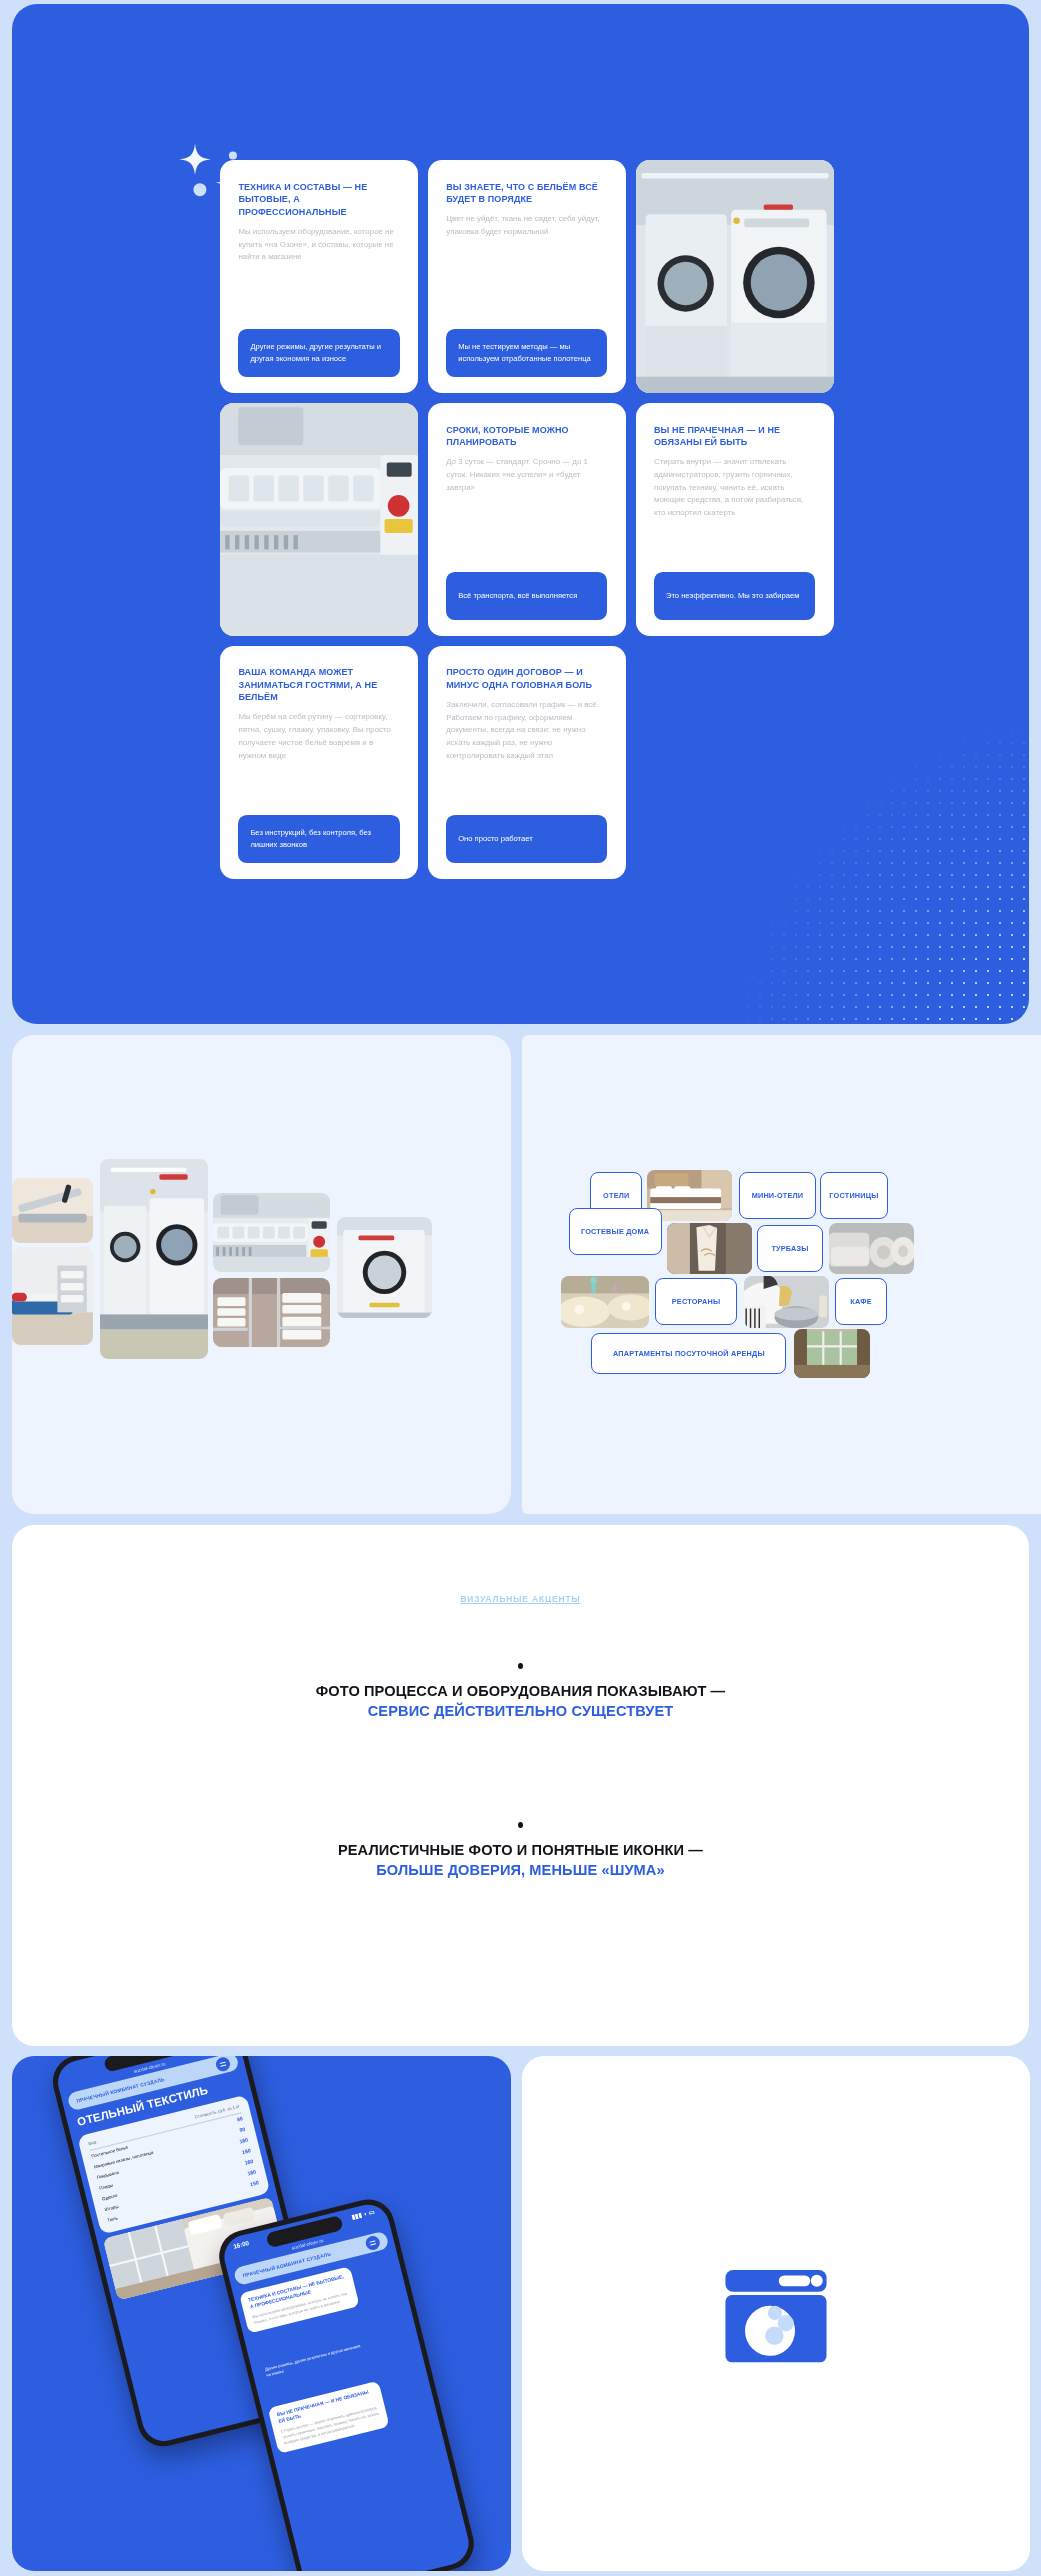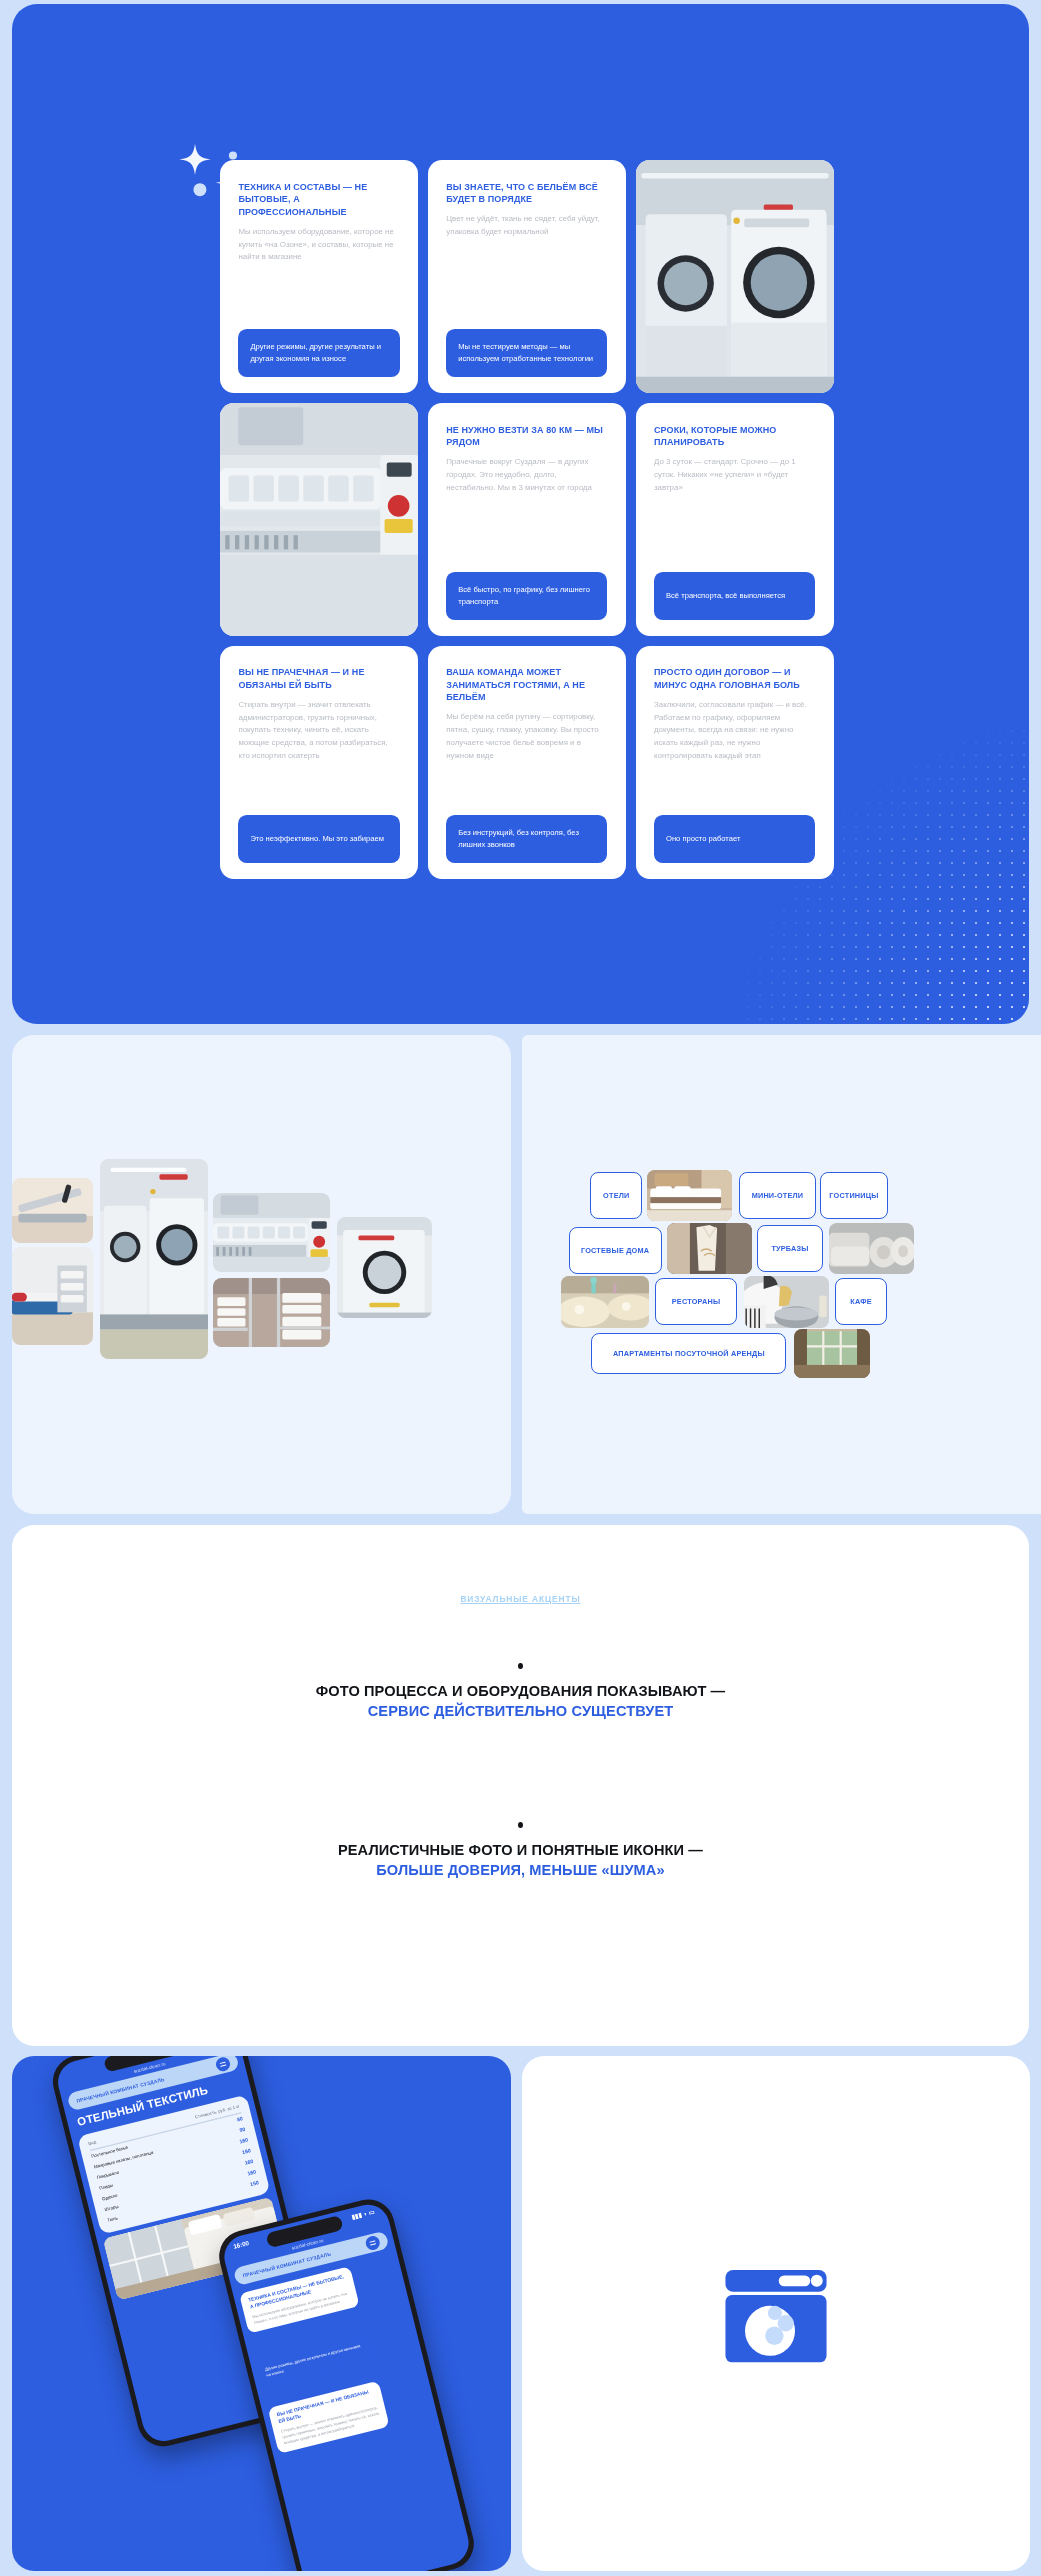--- a/index.html
+++ b/index.html
@@ -271,21 +271,21 @@
 
     <article class="card">
       <h3 class="card-title">ТЕХНИКА И СОСТАВЫ — НЕ БЫТОВЫЕ, А ПРОФЕССИОНАЛЬНЫЕ</h3>
       <p class="card-body">Мы используем оборудование, которое не купить «на Озоне», и составы, которые не найти в магазине</p>
       <div class="card-pill">Другие режимы, другие результаты и другая экономия на износе</div>
     </article>
 
     <article class="card">
       <h3 class="card-title">ВЫ ЗНАЕТЕ, ЧТО С БЕЛЬЁМ ВСЁ БУДЕТ В ПОРЯДКЕ</h3>
       <p class="card-body">Цвет не уйдёт, ткань не сядет, себя уйдут, упаковка будет нормальной</p>
-      <div class="card-pill">Мы не тестируем методы — мы используем отработанные технологии</div>
+      <div class="card-pill">Мы не тестируем методы — мы используем отработанные полотенца</div>
     </article>
 
     <div class="photo-tile">
       <svg viewBox="0 0 366 430" preserveAspectRatio="xMidYMid slice">
         <rect width="366" height="430" fill="#dfe5ea"></rect>
         <rect x="0" y="0" width="366" height="120" fill="#cdd6dd"></rect>
         <rect x="10" y="24" width="346" height="10" rx="5" fill="#eef3f6"></rect>
         <rect x="18" y="100" width="150" height="310" rx="8" fill="#e9eef2"></rect>
         <rect x="176" y="92" width="176" height="320" rx="8" fill="#f0f4f7"></rect>
         <rect x="200" y="108" width="120" height="16" rx="4" fill="#d0d8de"></rect>
@@ -328,25 +328,20 @@
             <rect x="64" y="244" width="8" height="26"></rect>
           <rect x="82" y="244" width="8" height="26"></rect>
             <rect x="100" y="244" width="8" height="26"></rect>
           <rect x="118" y="244" width="8" height="26"></rect>
             <rect x="136" y="244" width="8" height="26"></rect>
         </g>
         <rect x="0" y="280" width="366" height="150" fill="#dbe2e7"></rect>
       </svg>
     </div>
 
-    <article class="card">
-      <h3 class="card-title">НЕ НУЖНО ВЕЗТИ ЗА 80 КМ — МЫ РЯДОМ</h3>
-      <p class="card-body">Прачечные вокруг Суздаля — в других городах. Это неудобно, долго, нестабильно. Мы в 3 минутах от города</p>
-      <div class="card-pill">Всё быстро, по графику, без лишнего транспорта</div>
-    </article>
 
     <article class="card">
       <h3 class="card-title">СРОКИ, КОТОРЫЕ МОЖНО ПЛАНИРОВАТЬ</h3>
       <p class="card-body">До 3 суток — стандарт. Срочно — до 1 суток. Никаких «не успели» и «будет завтра»</p>
       <div class="card-pill">Всё транспорта, всё выполняется</div>
     </article>
 
     <article class="card">
       <h3 class="card-title">ВЫ НЕ ПРАЧЕЧНАЯ — И НЕ ОБЯЗАНЫ ЕЙ БЫТЬ</h3>
       <p class="card-body">Стирать внутри — значит отвлекать администраторов, грузить горничных, покупать технику, чинить её, искать моющие средства, а потом разбираться, кто испортил скатерть</p>
@@ -501,21 +496,21 @@
         <rect x="0" y="74" width="156" height="20" fill="#e8e0d2"></rect>
       </svg>
     </div>
     <div class="tag" style="left:153px; top:0px; width:77px; height:47px;">
         <span>МИНИ-ОТЕЛИ</span>
       </div>
     <div class="tag" style="left:234px; top:0px; width:68px; height:47px;">
         <span>ГОСТИНИЦЫ</span>
       </div>
 
-    <div class="tag" style="left:-17.4px; top:55px; width:93px; height:47px;">
+    <div class="tag" style="left:-17.4px; top:36px; width:93px; height:47px;">
         <span>ГОСТЕВЫЕ ДОМА</span>
       </div>
     <div class="tagph" style="left:81px; top:51px; width:85px; height:51px;">
       <svg viewBox="0 0 156 94" preserveAspectRatio="xMidYMid slice">
         <rect width="156" height="94" fill="#6b5f55"></rect>
         <rect x="0" y="0" width="42" height="94" fill="#cdbda8"></rect>
         <rect x="108" y="0" width="48" height="94" fill="#877a6c"></rect>
         <path d="M54 8 L78 4 L92 10 L88 88 L58 88 Z" fill="#f3ece0"></path>
         <path d="M66 6 L78 26 L90 8" fill="none" stroke="#e2d8c8" stroke-width="3"></path>
         <path d="M62 52 q10 -8 20 0" fill="none" stroke="#c9ab79" stroke-width="2.4"></path>

